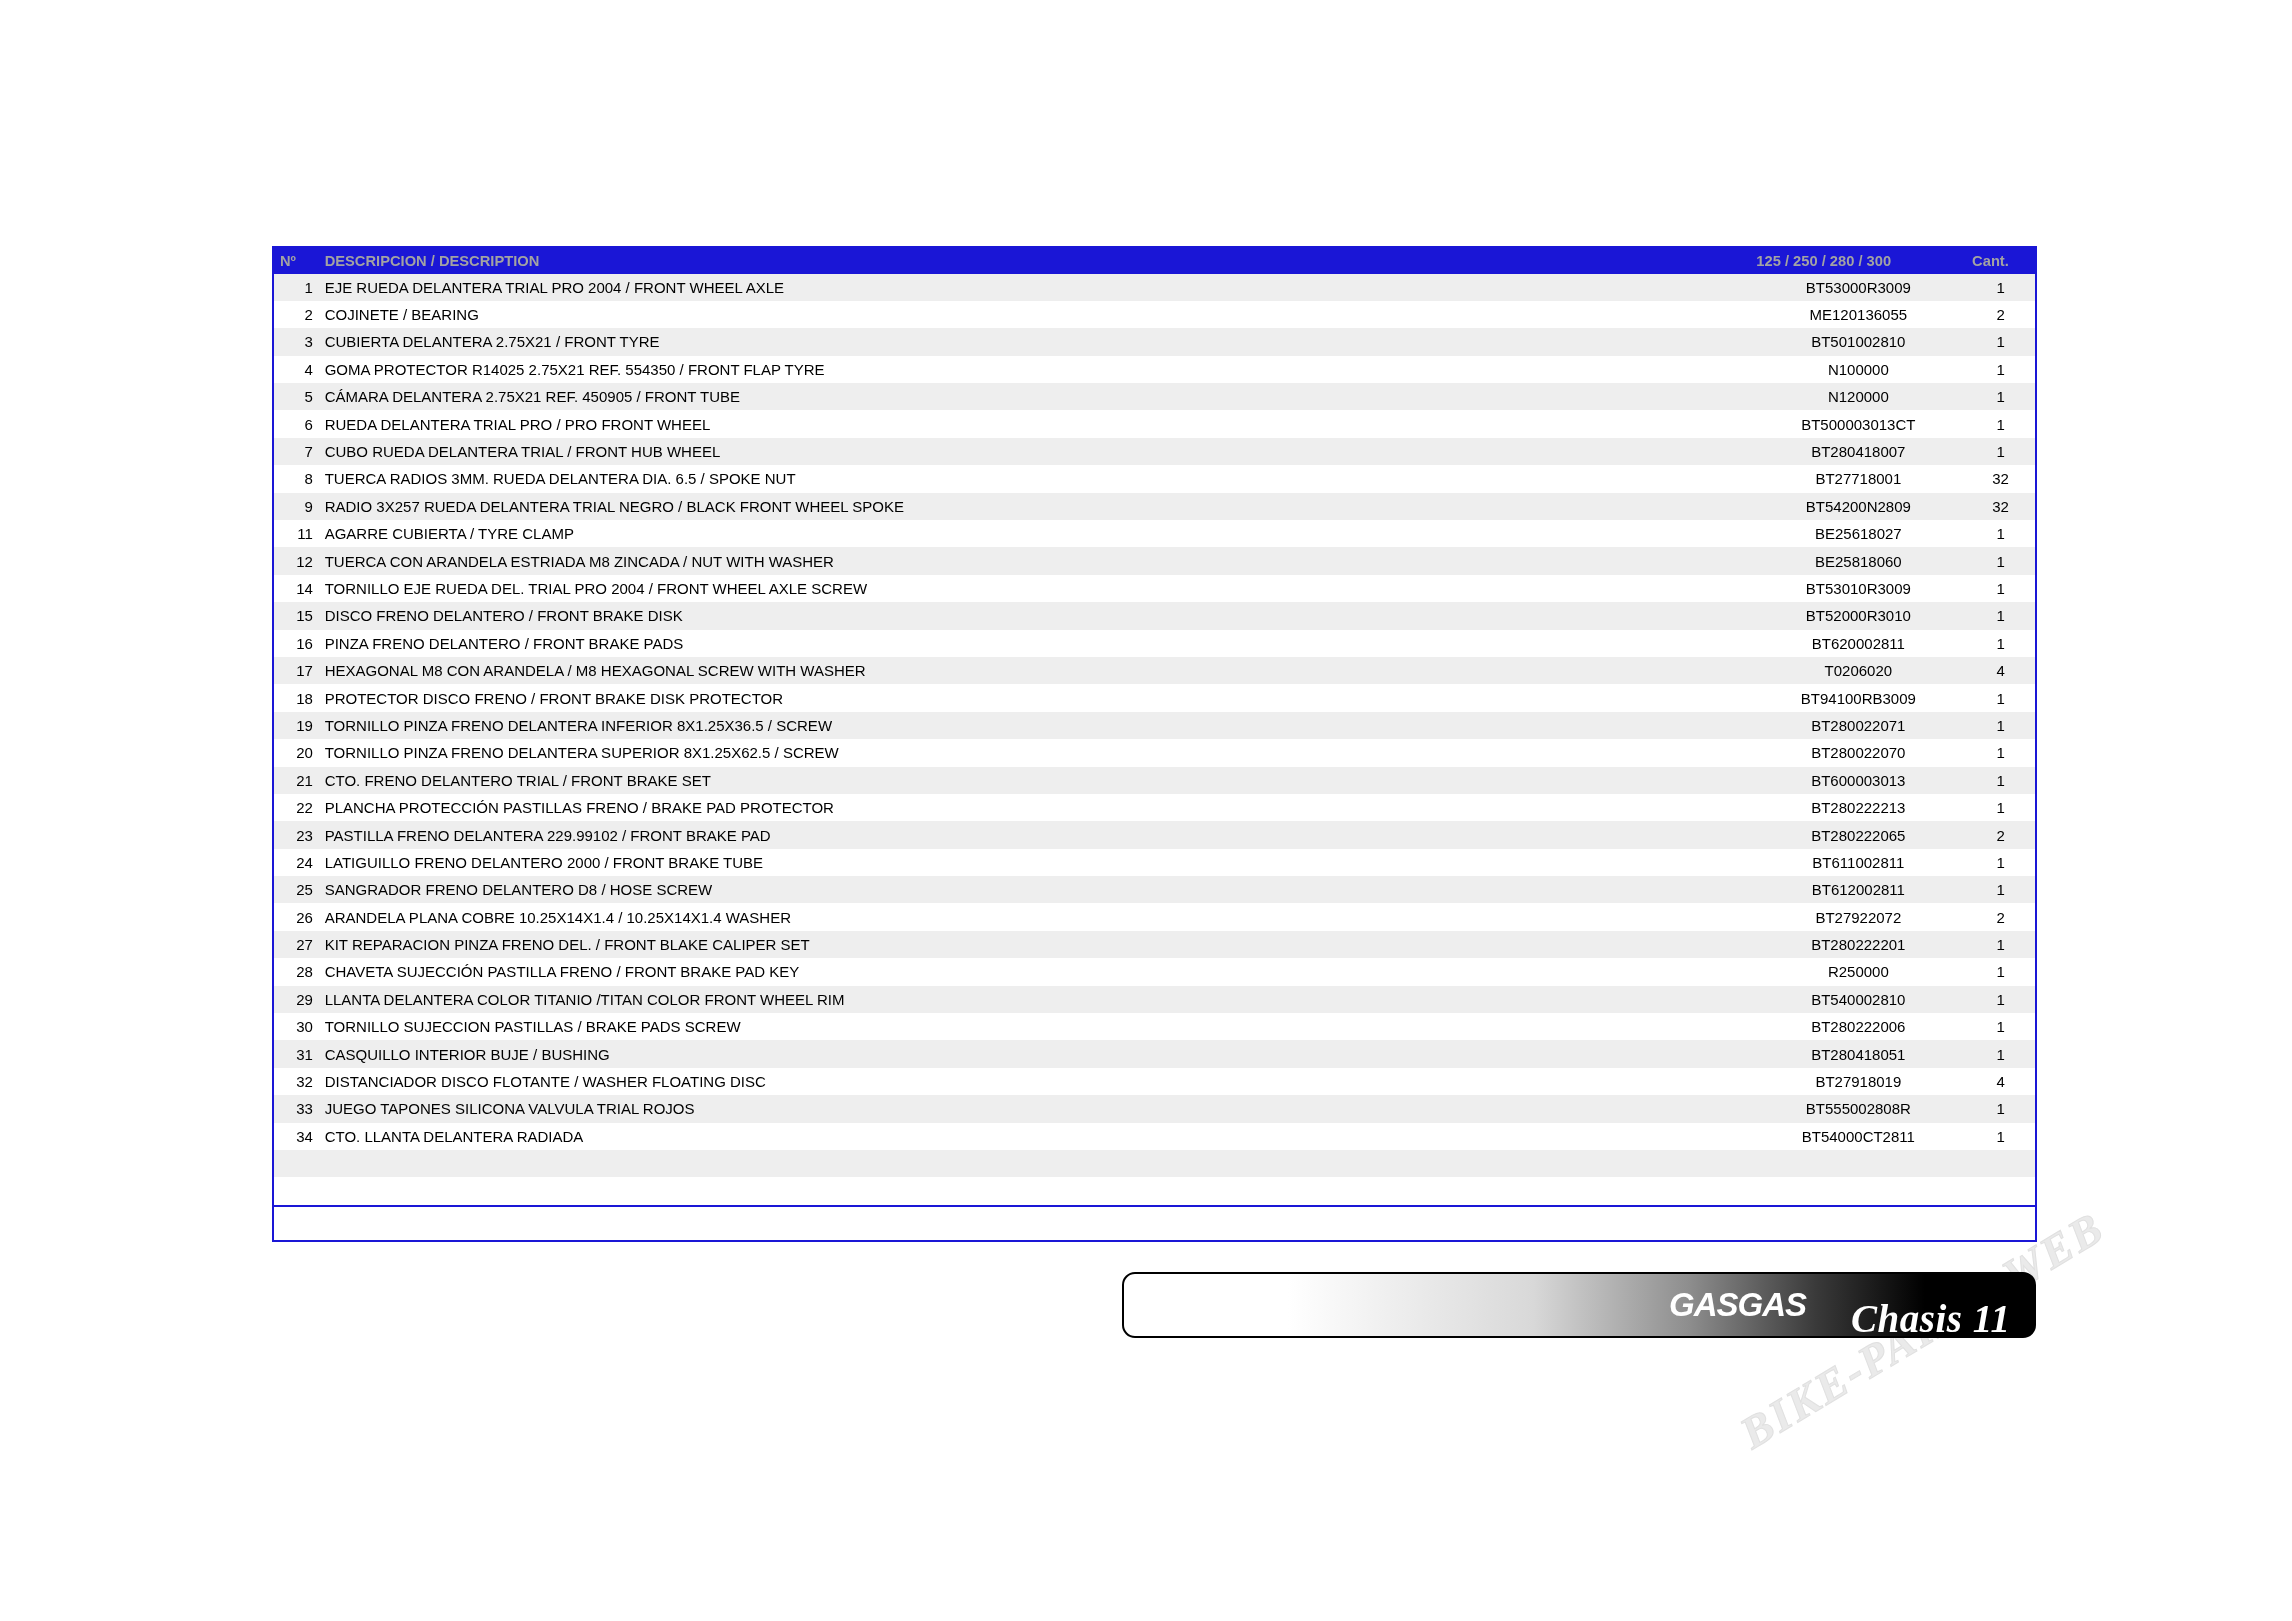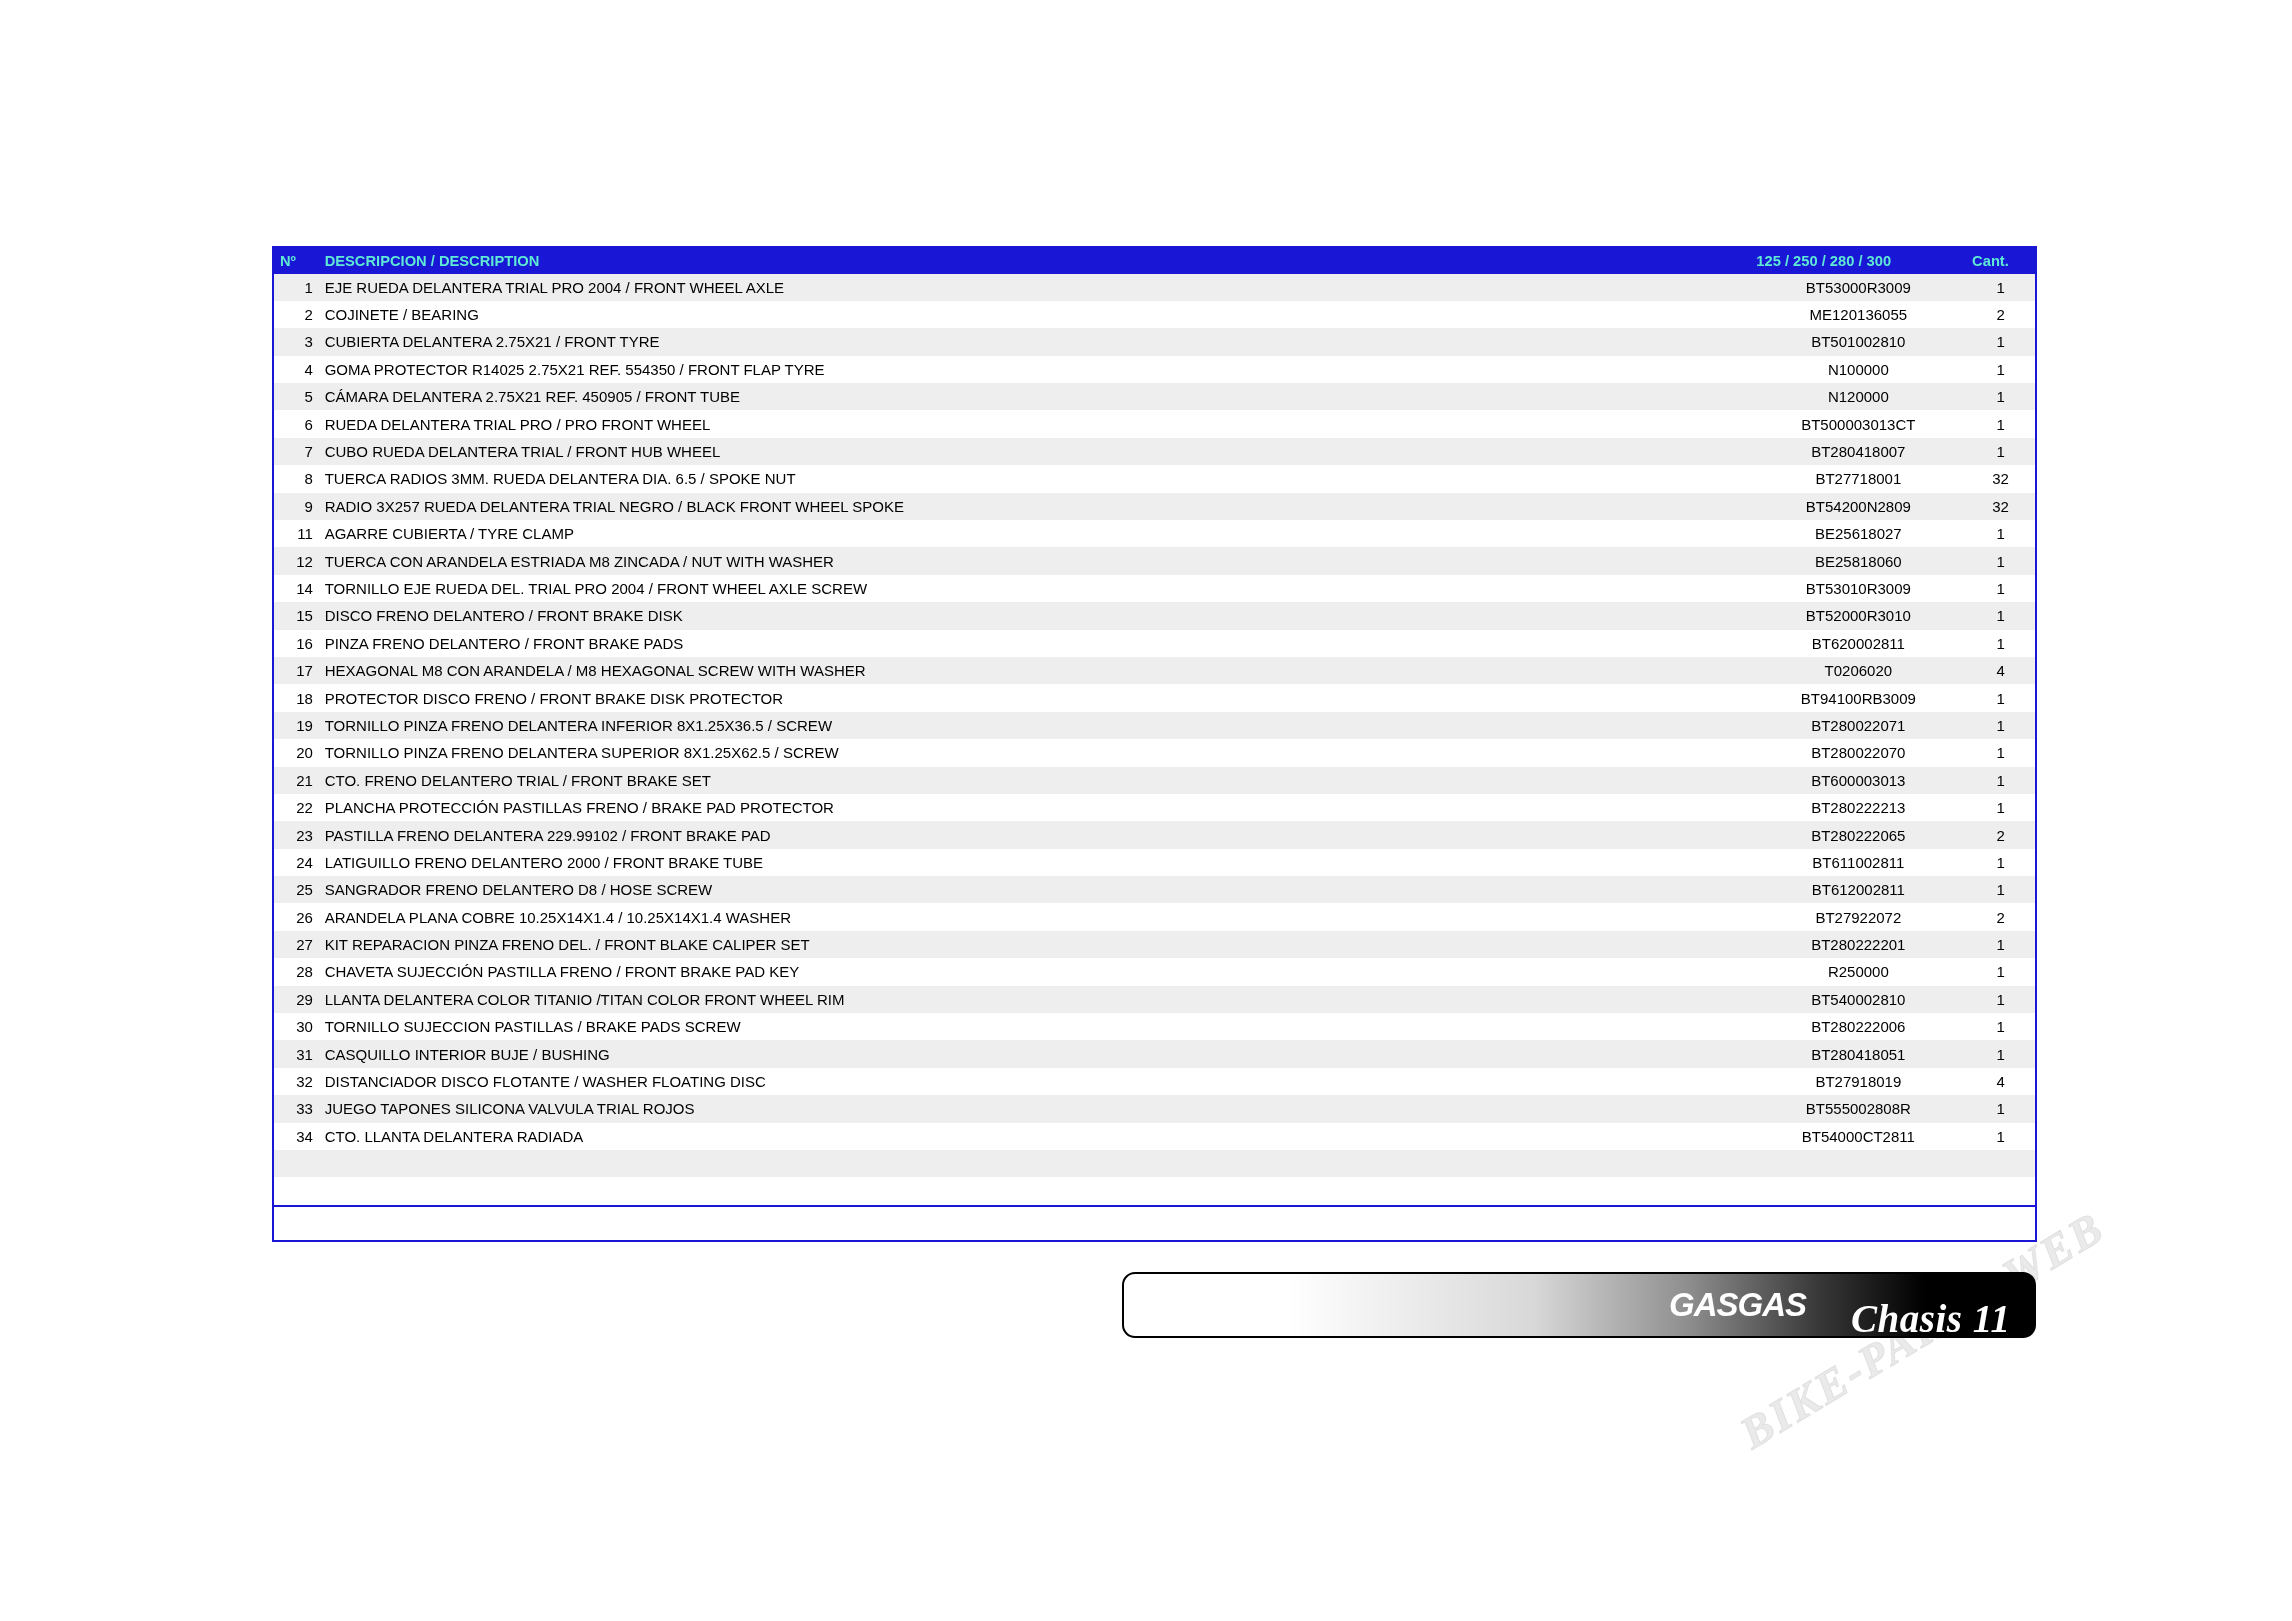--- a/index.html
+++ b/index.html
@@ -67,21 +67,21 @@
   table.parts {
     width: 100%;
     border-collapse: collapse;
     table-layout: fixed;
     font-size: 15px;
     color: #000000;
   }
 
   table.parts thead th {
     background: #1a16d6;
-    color: #5eead4;
+    color: #a3a3a3;
     font-weight: bold;
     font-size: 14.7px;
     height: 25.5px;
     padding: 0 5.9px;
     text-align: left;
     vertical-align: middle;
     border: none;
   }
   th.col-no     { width: 33px; text-align: center; padding: 0; }
   th.col-desc   { width: auto; padding-left: 11.8px; border-left: 1px solid #ffffff; margin-top: 46px; }

